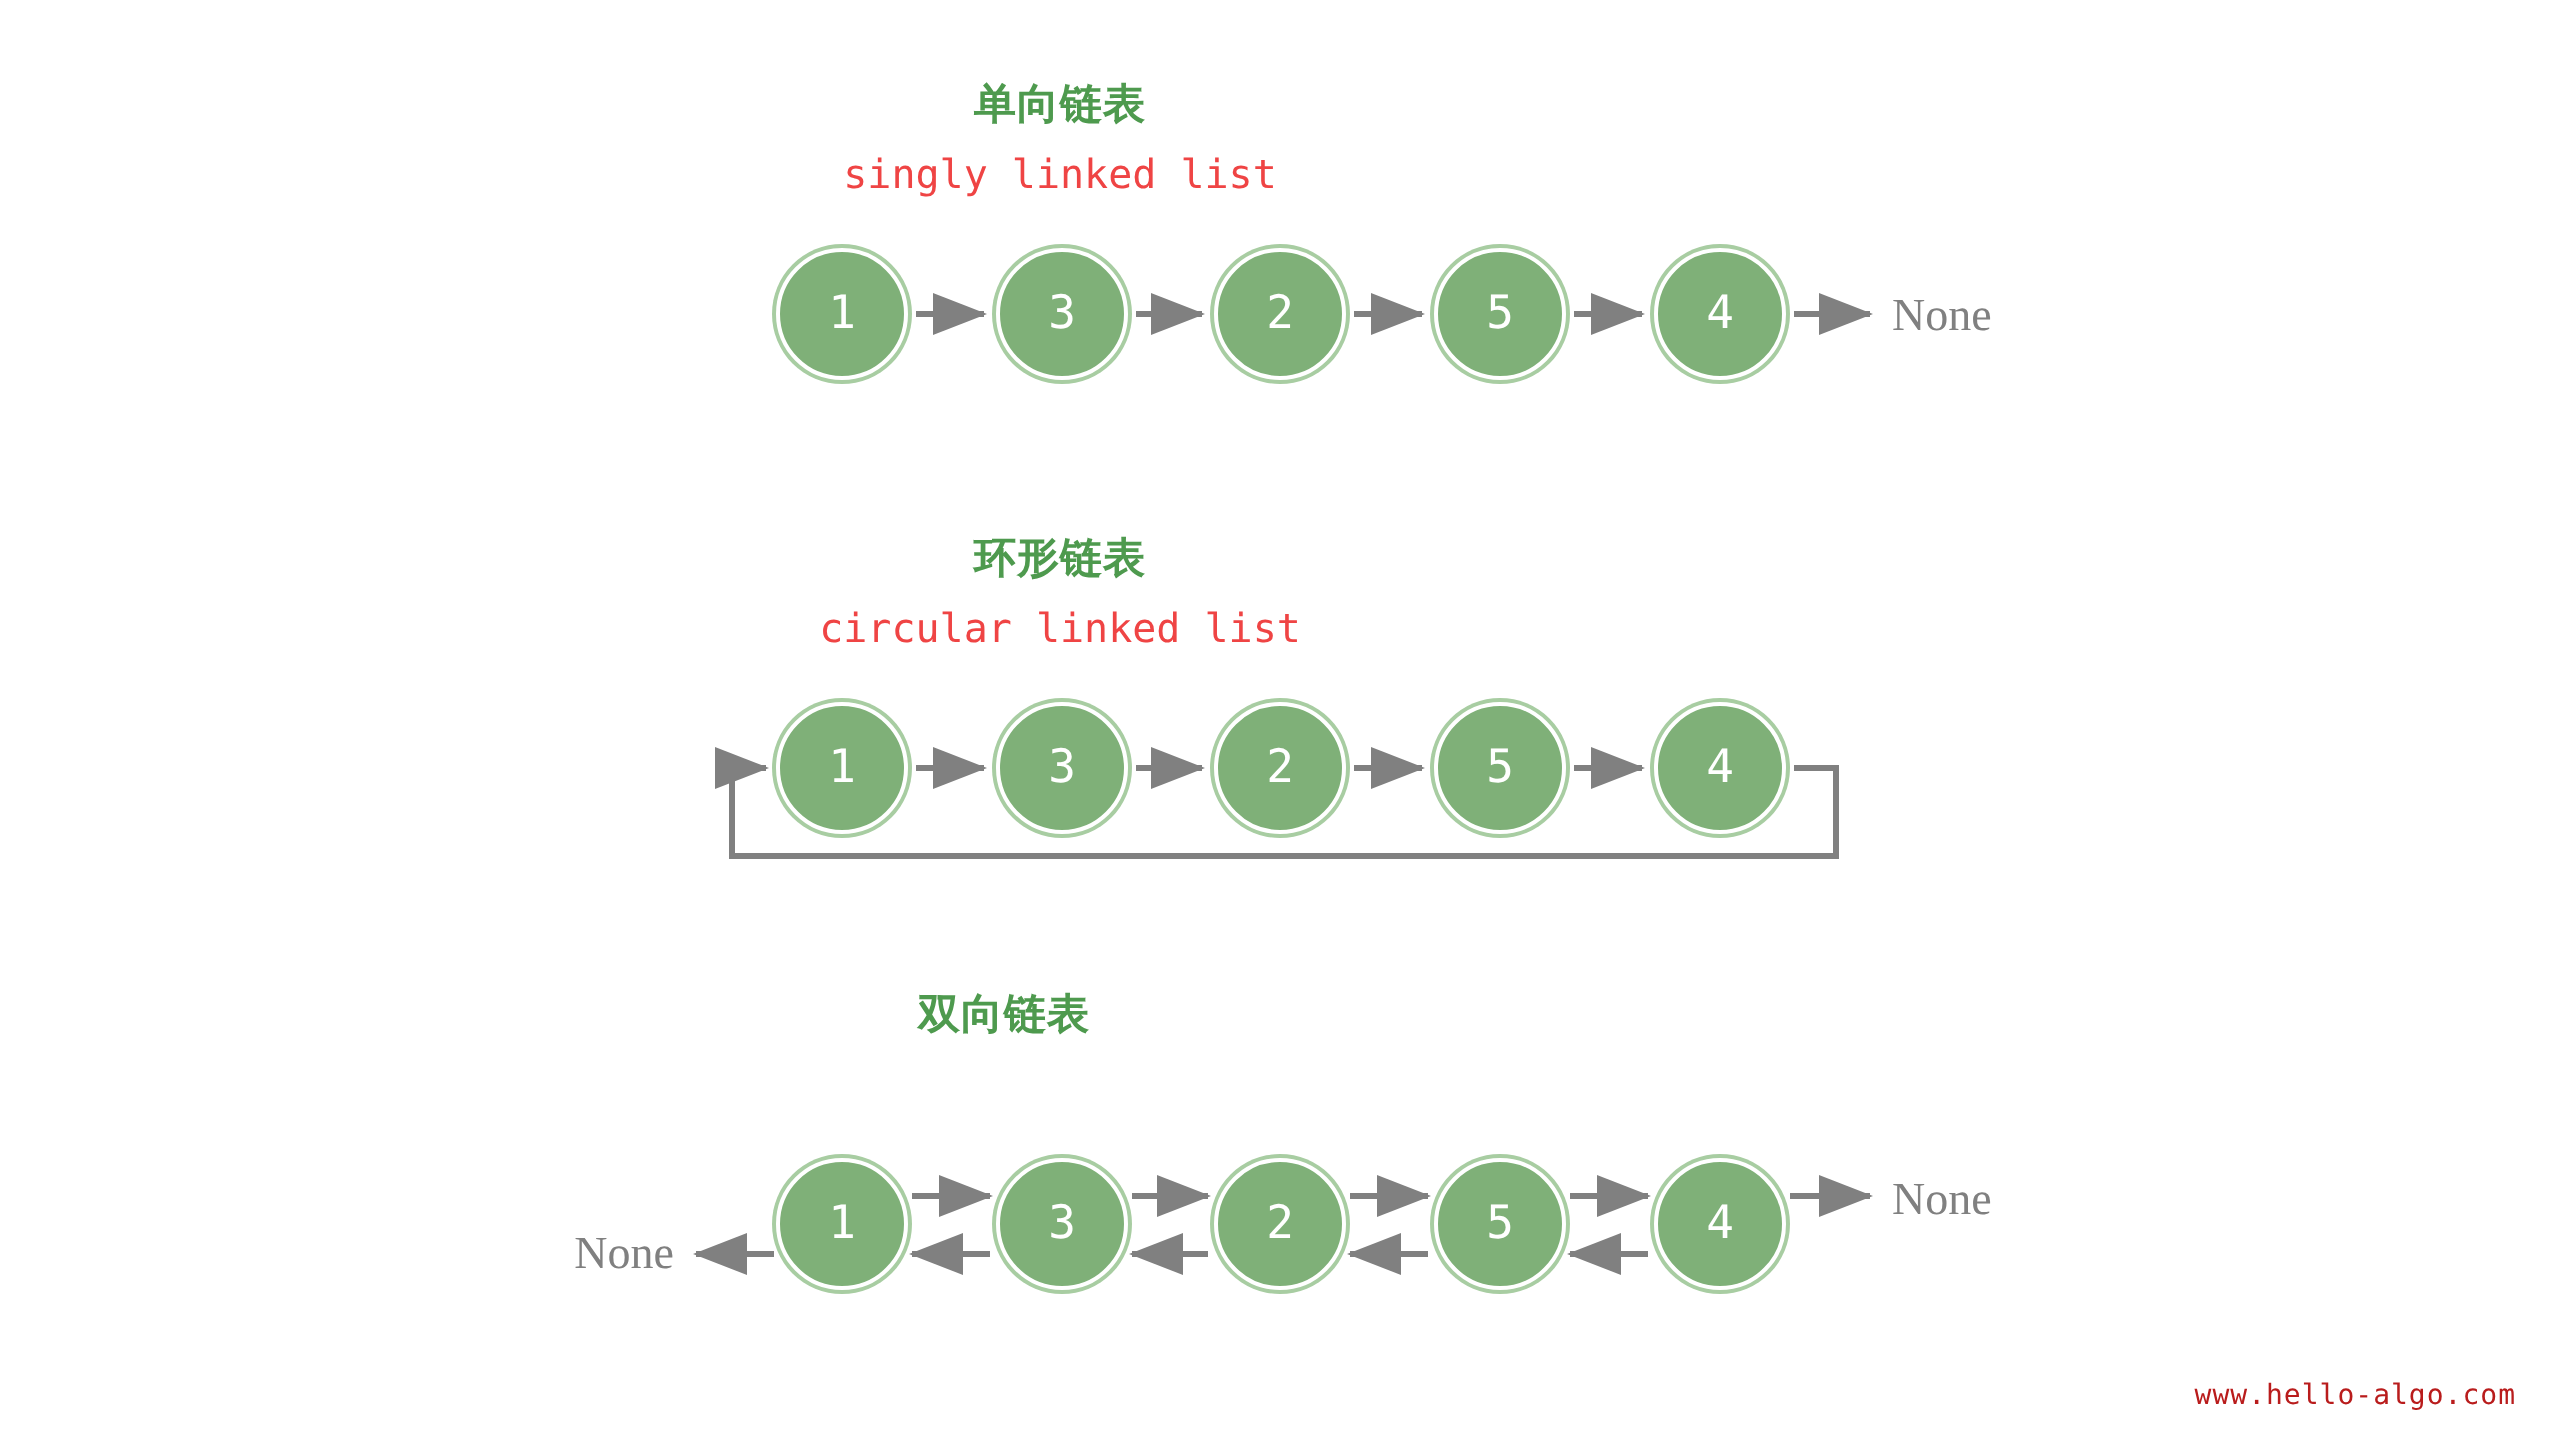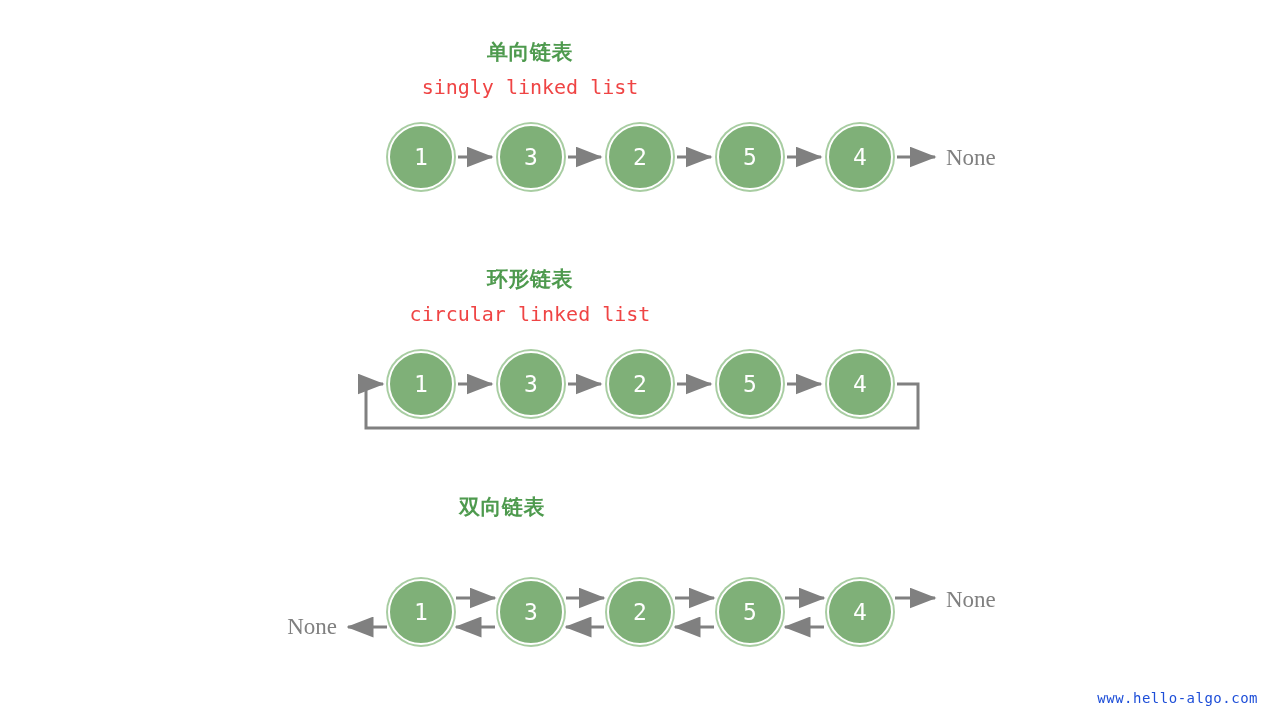--- a/index.html
+++ b/index.html
@@ -77,21 +77,21 @@
   }
   .none-label.right-aligned {
     transform: translate(-100%, -50%);
   }
   .watermark {
     position: absolute;
     right: 22px;
     bottom: 14px;
     font-family: "DejaVu Sans Mono", monospace;
     font-size: 14px;
-    color: #1d4ed8;
+    color: #b91c1c;
     letter-spacing: 0.5px;
   }
 </style>
 </head>
 <body>
 
 <svg id="canvas" viewBox="0 0 1280 720">
   <defs>
     <marker id="arrowhead" markerWidth="9" markerHeight="7" refX="8.5" refY="3.5" orient="auto" markerUnits="strokeWidth">
       <polygon points="0 0, 9 3.5, 0 7" fill="#808080"></polygon>

